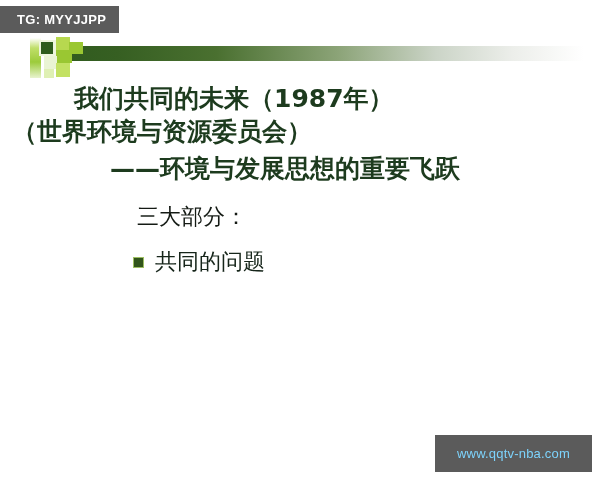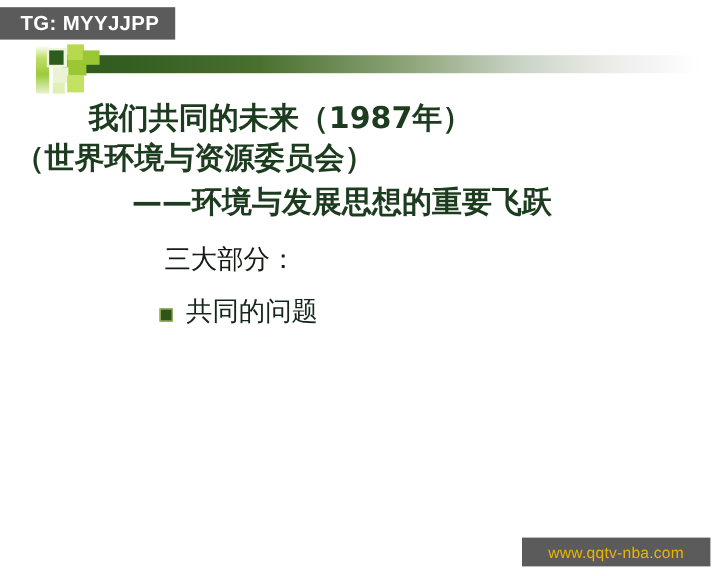--- a/index.html
+++ b/index.html
@@ -23,21 +23,21 @@
   #tg-badge {
     position: absolute;
     left: 0px;
     top: 6px;
     height: 27px;
     padding: 0 13px 0 17px;
     display: flex;
     align-items: center;
     background: #5b5b5b;
     color: #ffffff;
-    font-size: 17px;
+    font-size: 13px;
     font-weight: bold;
     letter-spacing: 0.3px;
     white-space: nowrap;
     z-index: 30;
   }
 
   
   #header-deco {
     position: absolute;
     left: 0;
@@ -132,39 +132,39 @@
     flex: 0 0 auto;
     width: 9px;
     height: 9px;
     margin-right: 11px;
     background: #31541b;
     border: 1px solid #9ebf63;
     box-sizing: content-box;
   }
   .bullet-label {
     color: #16251a;
-    font-family: Liberation Mono, monospace;
+    font-family: Liberation Serif, serif;
     font-size: 22px;
     line-height: 28px;
     white-space: nowrap;
     text-align: right;
   }
 
   
   #site-watermark {
     position: absolute;
     right: 8px;
     bottom: 8px;
-    height: 24px;
+    height: 37px;
     padding: 0 22px;
     display: flex;
     align-items: center;
     justify-content: flex-start;
     background: #5b5b5b;
-    color: #eab308;
+    color: #7dd3fc;
     font-size: 13px;
     letter-spacing: 0.2px;
     white-space: nowrap;
     z-index: 30;
   }
 </style>
 </head>
 <body>
 
 <div id="slide">

